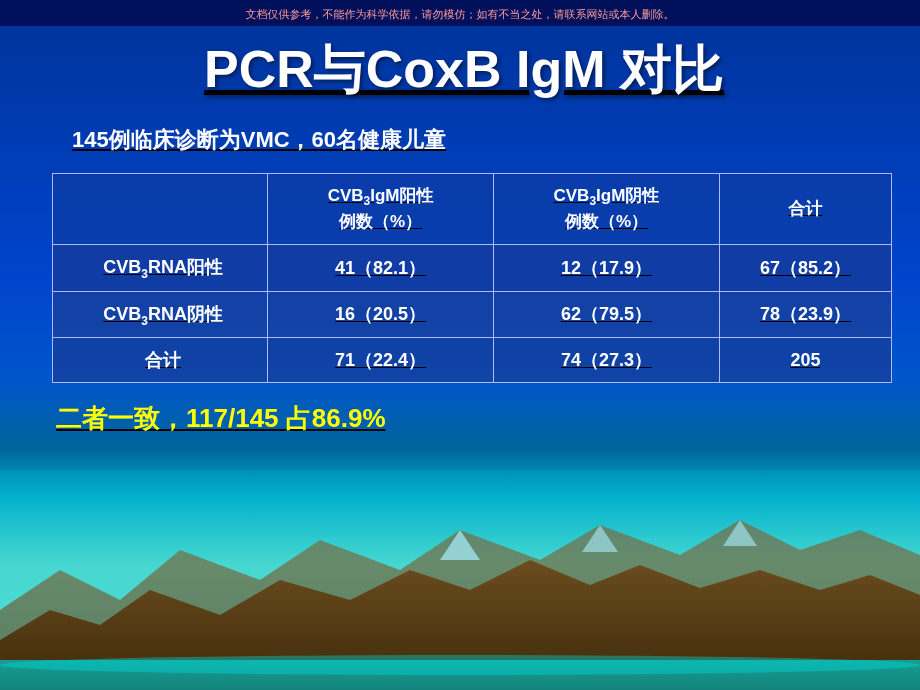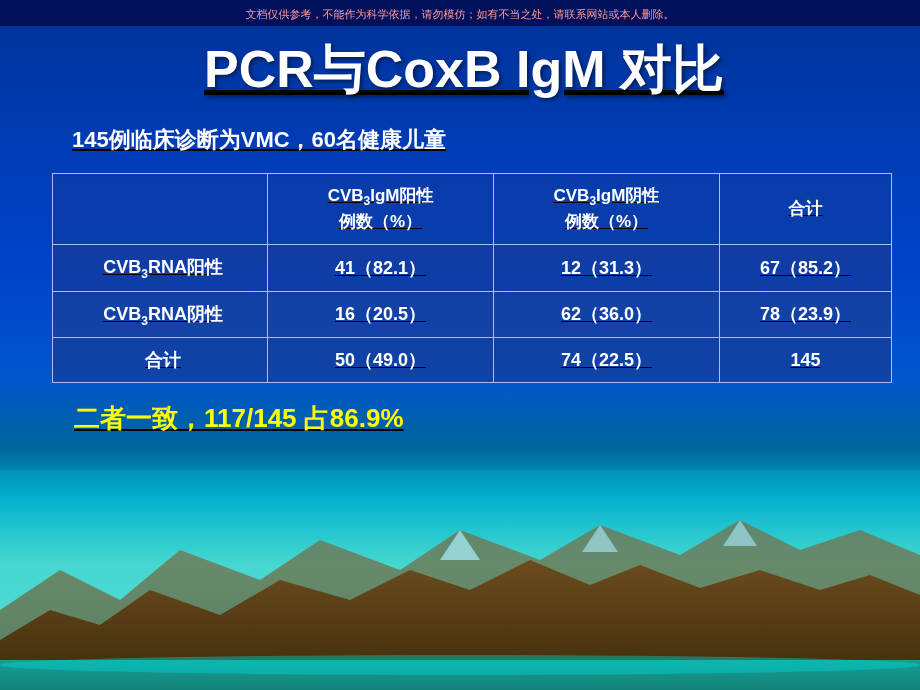--- a/index.html
+++ b/index.html
@@ -114,21 +114,21 @@
 
     .sub3 {
       font-size: 12px;
       vertical-align: sub;
     }
 
     #conclusion {
       color: #ffff00;
       font-size: 26px;
       font-weight: bold;
-      margin: 18px 0 0 22px;
+      margin: 18px 0 0 4px;
     }
   </style>
 </head>
 <body>
 
 <div id="slide">
 
   <svg id="mountains" viewBox="0 0 920 220" preserveAspectRatio="none">
 
     <defs>
@@ -182,34 +182,34 @@
           <th style="width:200px;"></th>
           <th style="width:210px;">CVB<span class="sub3">3</span>IgM阳性<br>例数（%）</th>
           <th style="width:210px;">CVB<span class="sub3">3</span>IgM阴性<br>例数（%）</th>
           <th style="width:160px;">合计</th>
         </tr>
       </thead>
       <tbody>
         <tr>
           <td class="row-header">CVB<span class="sub3">3</span>RNA阳性</td>
           <td>41（82.1）</td>
-          <td>12（31.3）</td>
+          <td>12（17.9）</td>
           <td>67（85.2）</td>
         </tr>
         <tr>
           <td class="row-header">CVB<span class="sub3">3</span>RNA阴性</td>
           <td>16（20.5）</td>
-          <td>62（36.0）</td>
+          <td>62（79.5）</td>
           <td>78（23.9）</td>
         </tr>
         <tr>
           <td class="row-header" style="text-align:center;">合计</td>
-          <td>50（49.0）</td>
-          <td>74（22.5）</td>
-          <td>145</td>
+          <td>71（22.4）</td>
+          <td>74（27.3）</td>
+          <td>205</td>
         </tr>
       </tbody>
     </table>
 
     <p id="conclusion">二者一致，117/145  占86.9%</p>
 
   </div>
 
 </div>
 

